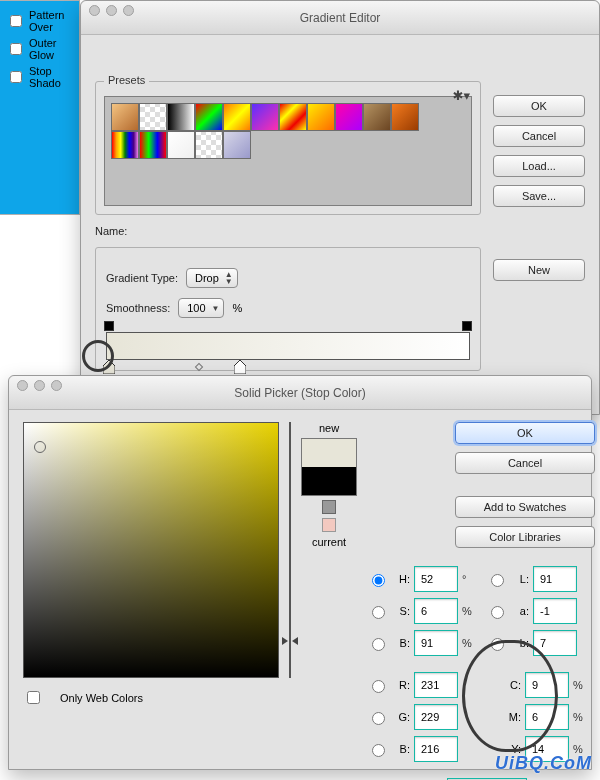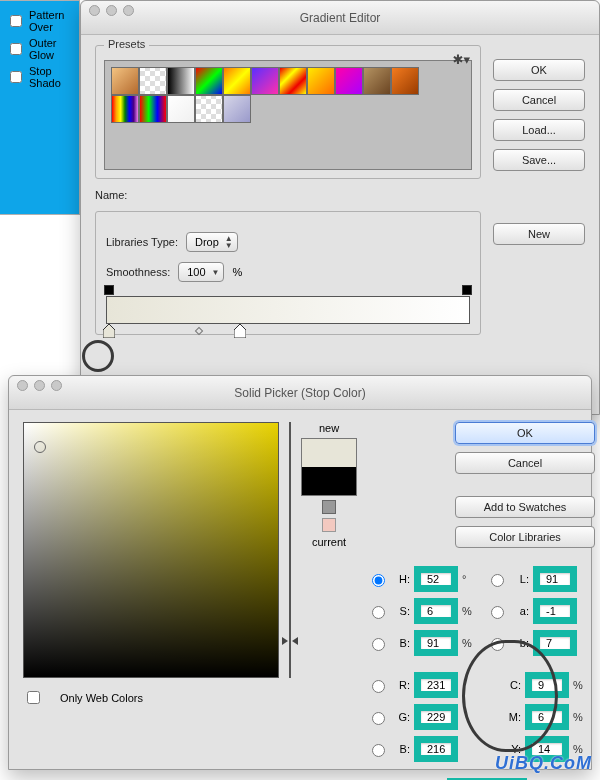--- a/index.html
+++ b/index.html
@@ -23,38 +23,38 @@
     height: 34px; display: flex; align-items: center; position: relative;
     border-bottom: 1px solid #b8b8b8;
     background: linear-gradient(#f5f5f5,#d8d8d8);
     border-radius: 6px 6px 0 0;
   }
   .traffic { position: absolute; left: 8px; top: 4px; display: flex; gap: 6px; }
   .traffic span { width: 11px; height: 11px; border-radius: 50%; background: #c9c9c9; border: 1px solid #a0a0a0; display: inline-block; }
   .titlebar .title { flex: 1; text-align: center; font-size: 12px; color: #555; }
 
   .grad-win { left: 80px; top: 0; width: 520px; height: 415px; }
-  .grad-body { padding: 10px 14px 12px 14px; display: flex; gap: 12px; }
+  .grad-body { padding: 10px 14px 12px 14px; display: flex; gap: 12px; margin-top: 36px; }
   .grad-left { flex: 1; }
   .grad-right { width: 92px; display: flex; flex-direction: column; gap: 8px; padding-top: 14px; }
 
   .fieldset {
     border: 1px solid #b0b0b0; border-radius: 3px; padding: 8px; position: relative; background: #e3e3e3;
   }
   .fieldset .legend { position: absolute; top: -8px; left: 8px; background: #e3e3e3; padding: 0 4px; color: #333; }
   .gear { position: absolute; top: 6px; right: 10px; color: #444; font-size: 13px; }
 
   .swatches-wrap { background: #bfbfbf; border: 1px solid #7e7e7e; padding: 6px; height: 110px; margin-top: 6px; }
   .swatches { display: flex; flex-wrap: wrap; gap: 0; width: 310px; }
   .swatch { width: 28px; height: 28px; border: 1px solid #6d6d6d; }
 
   .row { display: flex; align-items: center; gap: 8px; margin: 10px 0; }
   .lbl { color: #222; }
   input[type=text].tf {
-    border: 7px solid #14b8a6; background: #fff; padding: 6px 6px; height: 22px;
+    border: 1px solid #14b8a6; background: #fff; padding: 12px 6px; height: 22px;
     box-shadow: inset 0 1px 2px rgba(0,0,0,0.2);
   }
 
   .btn {
     height: 22px; border: 1px solid #8d8d8d; border-radius: 4px;
     background: linear-gradient(#fdfdfd,#e1e1e1); text-align: center; line-height: 20px;
     cursor: default; padding: 0 8px; color: #222;
   }
   .btn.default { border-color: #4a7cd4; box-shadow: 0 0 0 2px #a6c4f2; background: linear-gradient(#f0f7ff,#cde1ff); }
 
@@ -185,21 +185,21 @@
               <div class="swatch" style="background: repeating-conic-gradient(rgb(221, 221, 221) 0deg, rgb(221, 221, 221) 25%, rgb(255, 255, 255) 0deg, rgb(255, 255, 255) 50%) 0px center / 10px 10px;"></div>
               <div class="swatch" style="background: linear-gradient(135deg, rgb(214, 214, 232), rgb(154, 154, 203));"></div>
             </div>
         </div>
       </div>
       <div class="row">
         <span class="lbl">Name:</span>
       </div>
       <div class="grad-lower">
         <div class="row">
-          <span class="lbl">Libraries Type:</span>
+          <span class="lbl">Gradient Type:</span>
           <span class="select">
             <span>Drop</span>
             <span class="arrows">▲<br>▼</span>
           </span>
         </div>
         <div class="row">
           <span class="lbl">Smoothness:</span>
           <span class="select">
             <span>100</span>
             <span class="arrows">▼</span>

